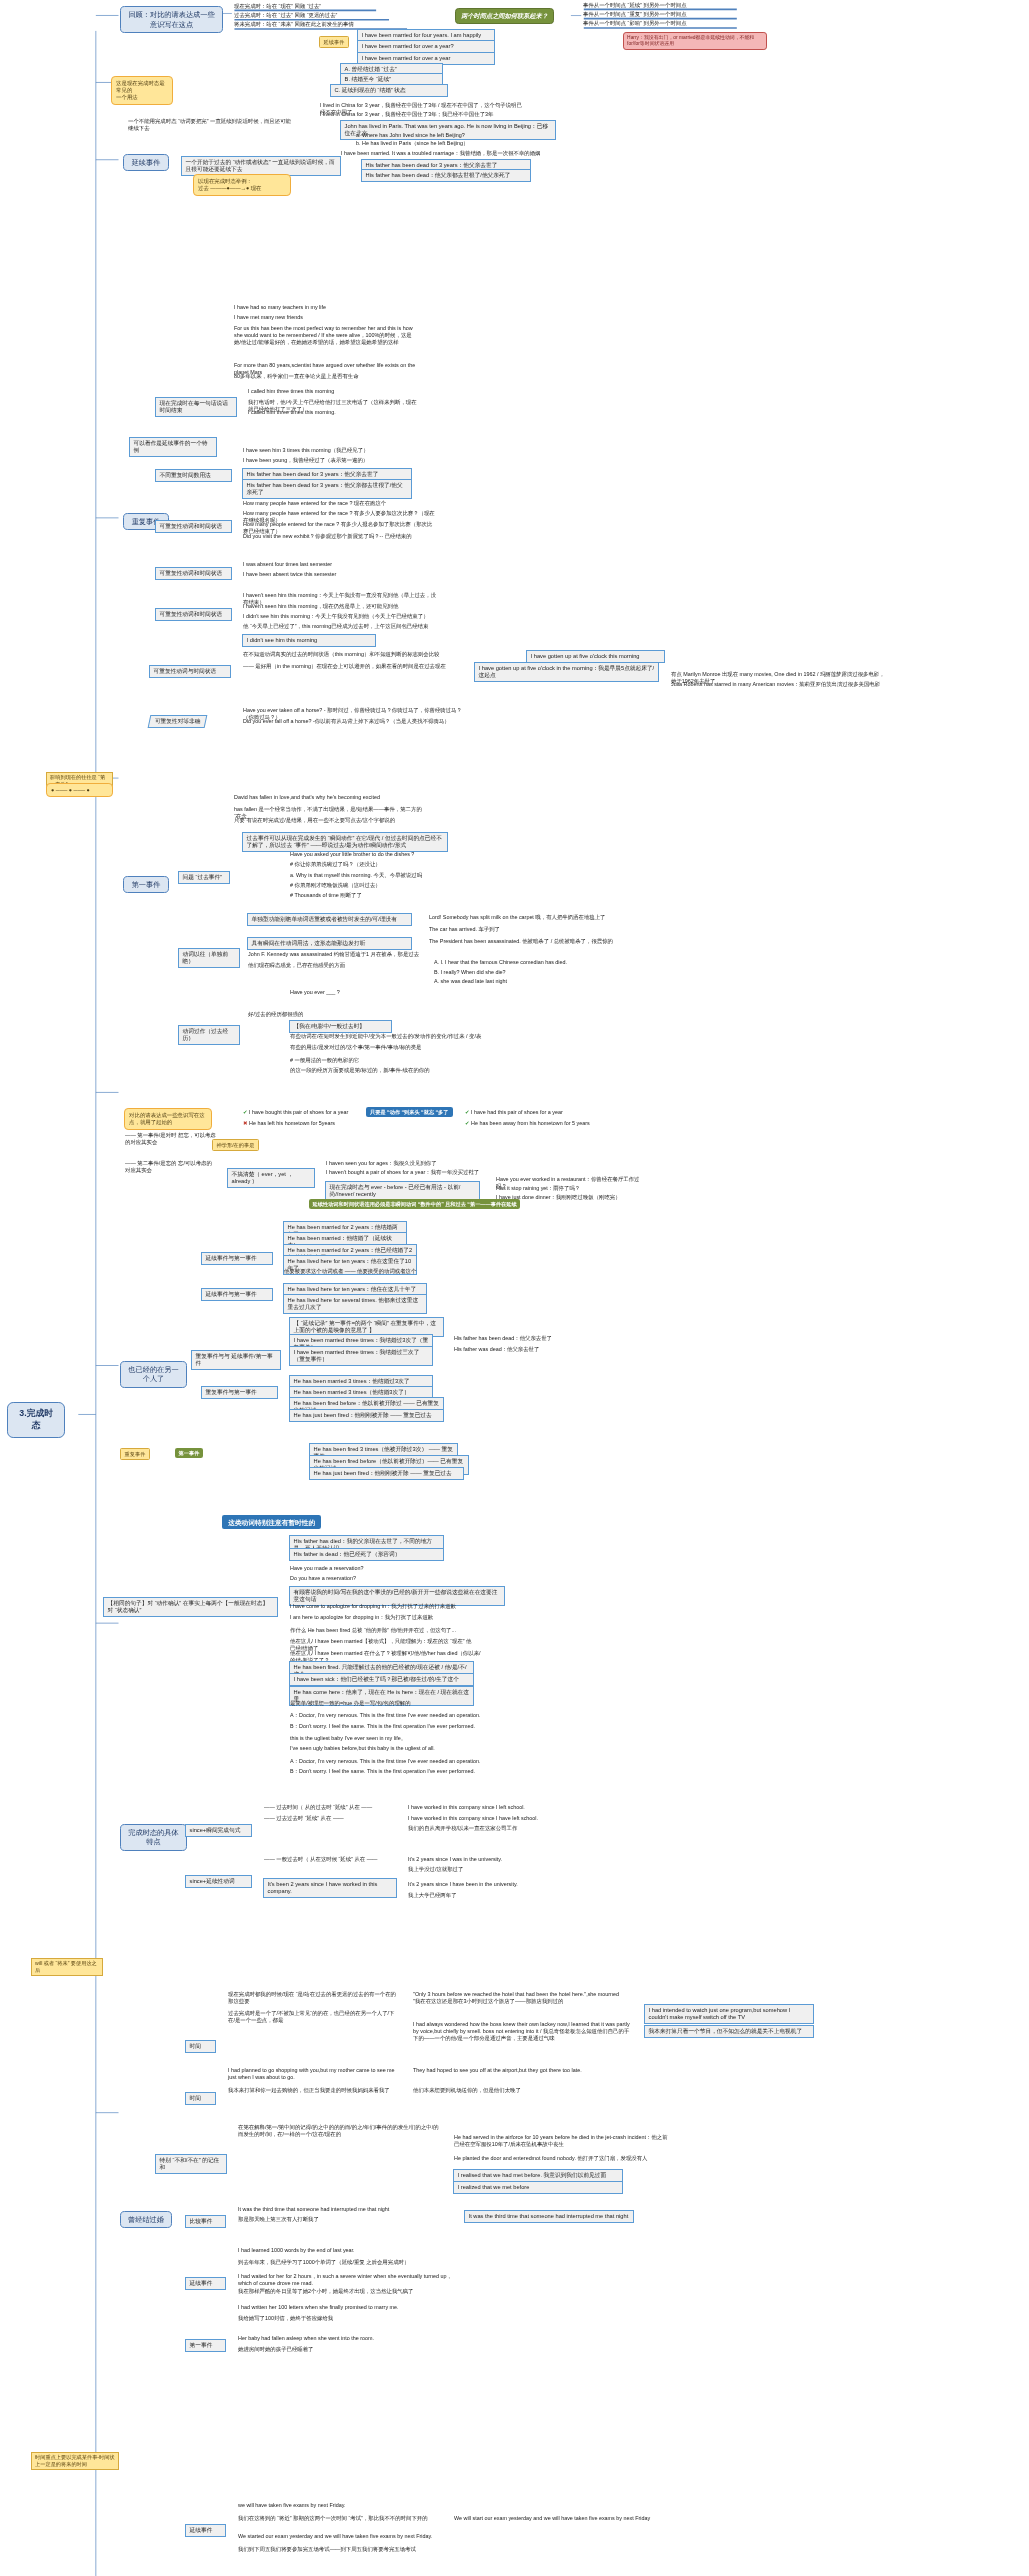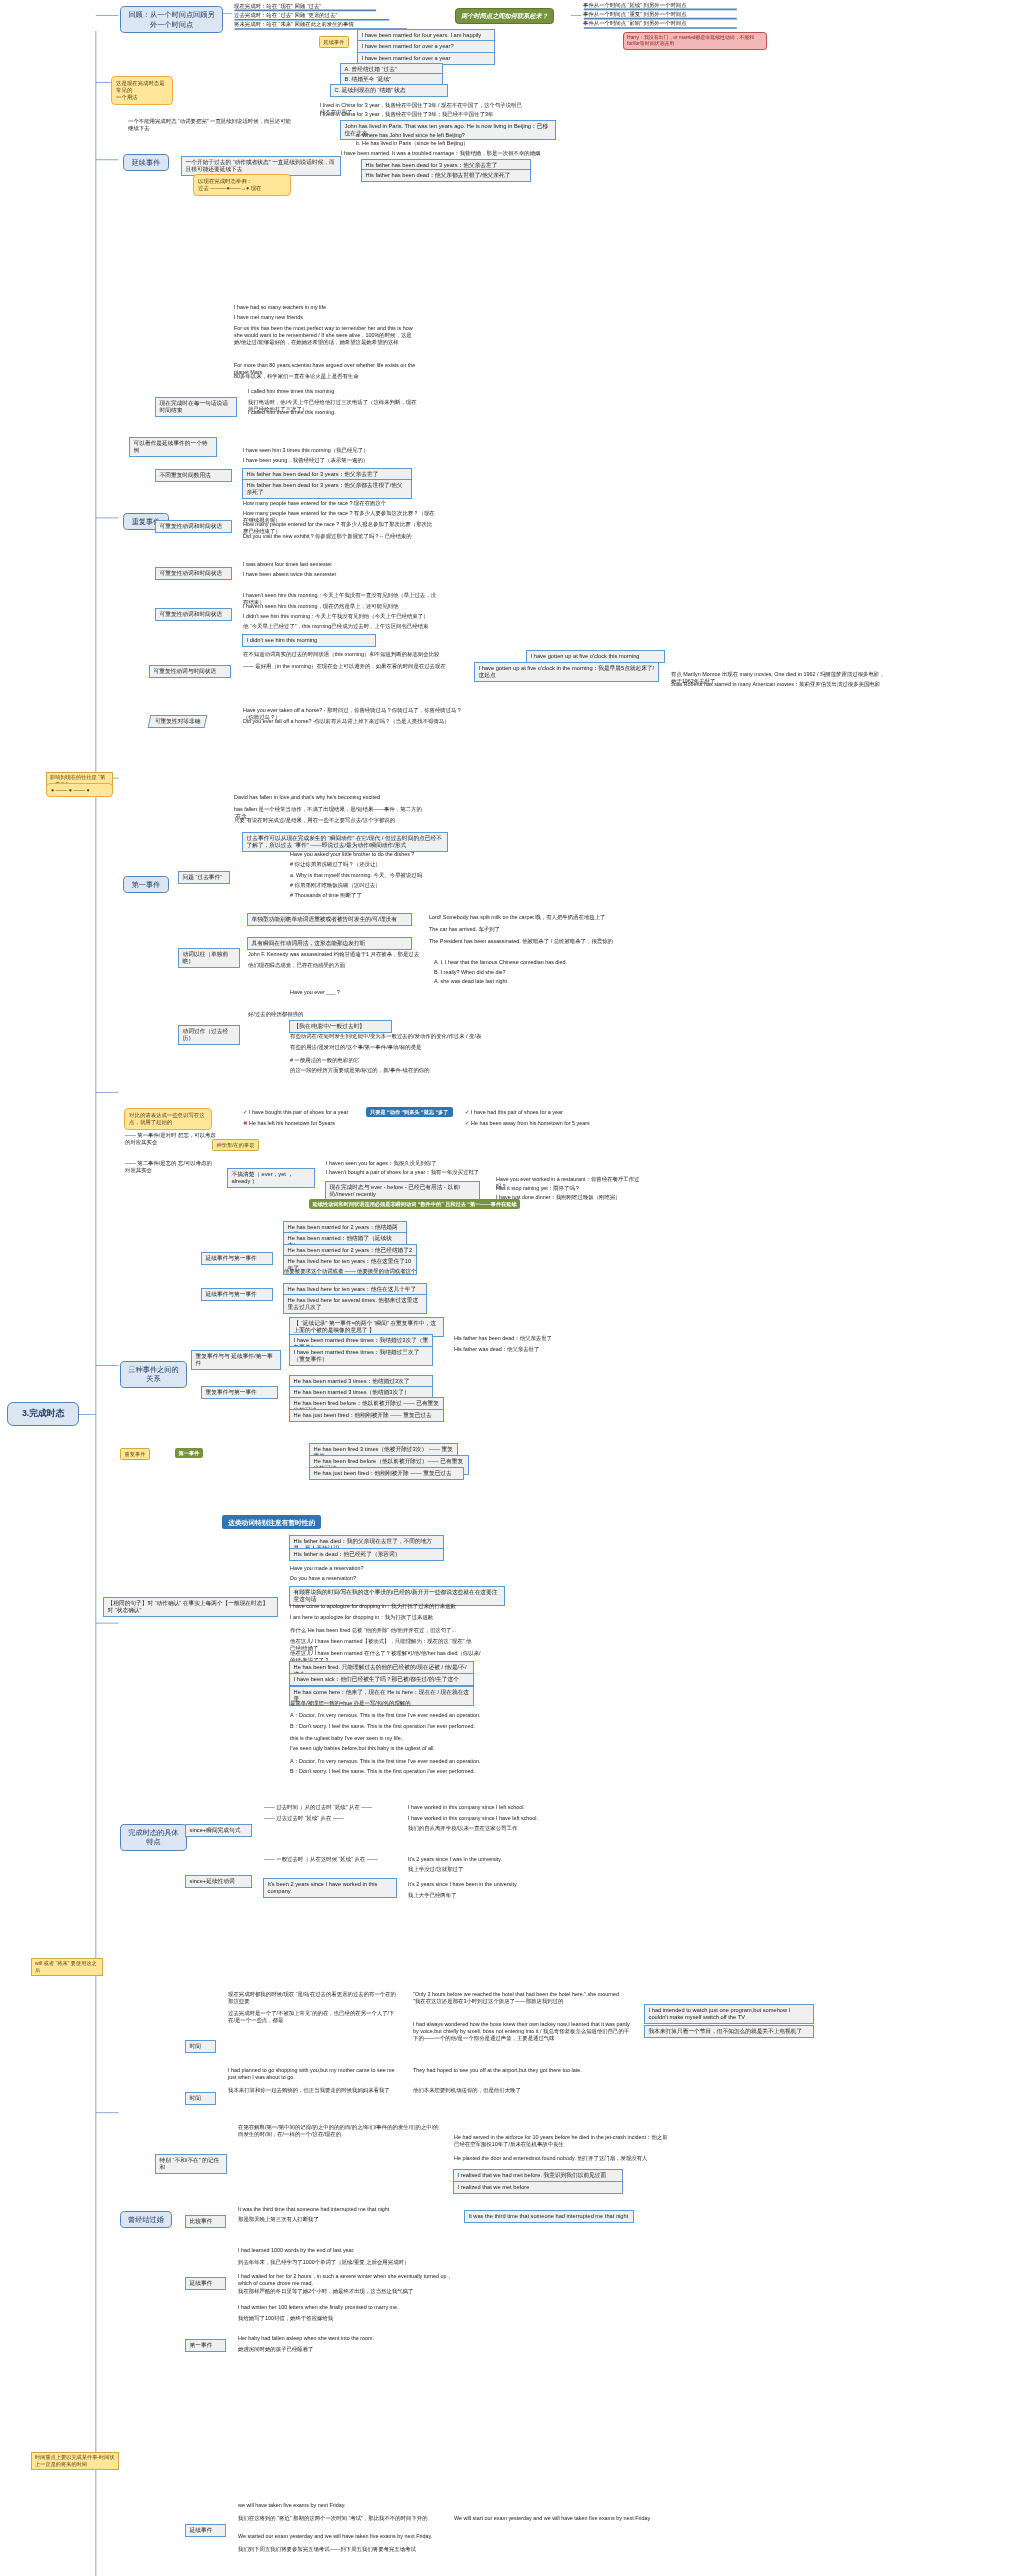--- a/index.html
+++ b/index.html
@@ -84,21 +84,21 @@
     <path d="M186 1005 H230"></path>
     <path d="M186 1510 H230"></path>
     <path d="M186 2120 H230"></path>
     <path d="M186 2650 H230"></path>
     <path d="M186 3150 H230"></path>
     <path d="M186 4100 H230"></path>
     <path d="M186 5100 H230"></path>
   </g>
 </svg>
 
-<div class="node branch" style="left:120px;top:6.2px;width:103px;">回顾：从一个时间点回顾另外一个时间点</div>
+<div class="node branch" style="left:120px;top:6.2px;width:103px;">回顾：对比的请表达成一些意识写在这点</div>
 
 <div class="node plain" style="left:233px;top:2.1px;width:144px;">现在完成时：站在 “现在” 回顾 “过去”</div>
 <div class="node plain" style="left:233px;top:11.3px;width:144px;">过去完成时：站在 “过去” 回顾 “更远的过去”</div>
 <div class="node plain" style="left:233px;top:20.6px;width:155px;">将来完成时：站在 “未来” 回顾在此之前发生的事情</div>
 <svg class="links" viewBox="0 0 1999 5593">
   <g stroke="#4f81bd" stroke-width="3" fill="none">
     <line x1="455" y1="20" x2="730" y2="20"></line>
     <line x1="455" y1="38" x2="755" y2="38"></line>
     <line x1="455" y1="56" x2="790" y2="56"></line>
     <path d="M432 26 H450" stroke-width="1.2"></path>
@@ -247,21 +247,21 @@
 <div class="node bluepill" style="left:366px;top:1107px;">只要是 “动作 “到来头 “就忘 “多了</div>
 
 <div class="node boxed" style="left:227px;top:1168px;width:88px;">不搞清楚（ ever，yet ，already ）</div>
 <div class="node plain" style="left:325px;top:1159px;width:144px;">I haven seen you for ages：我很久没见到你了</div>
 <div class="node plain" style="left:325px;top:1168px;width:165px;">I haven't bought a pair of shoes for a year：我有一年没买过鞋了</div>
 <div class="node boxed" style="left:325px;top:1181px;width:155px;">现在完成时态与 ever - before - 已经已有用法 - 以前/尚//never/ recently</div>
 <div class="node plain" style="left:495px;top:1175px;width:155px;">Have you ever worked in a restaurant：你曾经在餐厅工作过吗？</div>
 <div class="node plain" style="left:495px;top:1184px;width:155px;">Has it stop raining yet：雨停了吗？</div>
 <div class="node plain" style="left:495px;top:1193px;width:155px;">I have just done dinner：我刚刚吃过晚饭（刚吃完）</div>
 
-<div class="node branch" style="left:120px;top:1361px;width:67px;">三种事件之间的关系</div>
+<div class="node branch" style="left:120px;top:1361px;width:67px;">也已经的在另一个人了</div>
 
 <div class="node boxed" style="left:201px;top:1252px;width:72px;">延续事件与第一事件</div>
 <div class="node boxed" style="left:283px;top:1221px;width:124px;">He has been married for 2 years：他结婚两年了</div>
 <div class="node boxed" style="left:283px;top:1232px;width:124px;">He has been married：他结婚了（延续状态）</div>
 <div class="node boxed" style="left:283px;top:1244px;width:134px;">He has been married for 2 years：他已经结婚了2年/他结婚2年了</div>
 <div class="node boxed" style="left:283px;top:1255px;width:134px;">He has lived here for ten years：他在这里住了10年了</div>
 <div class="node plain" style="left:283px;top:1267px;width:144px;">他要被要求这个动词或者 —— 他要接受的动词或者这个</div>
 <div class="node greenflag" style="left:309px;top:1199px;">延续性动词和时间状语连用必须是非瞬间动词 “数件中的” 且和过去 “第一——事件在延续</div>
 
 <div class="node boxed" style="left:201px;top:1288px;width:72px;">延续事件与第一事件</div>
@@ -374,16 +374,16 @@
 
 <div class="node sectlabel" style="left:31px;top:2452px;width:88px;">时间重点上要以完成某件事-时间状上一定是的将来的时间</div>
 
 <div class="node boxed" style="left:185px;top:2524px;width:41px;">延续事件</div>
 <div class="node plain" style="left:237px;top:2501px;width:206px;">we will have taken five exams by next Friday.</div>
 <div class="node plain" style="left:237px;top:2514px;width:206px;">我们在这将到的 “将近” 那期的这两个一次时间 “考试”，那比我不不的时间下开的</div>
 <div class="node plain" style="left:237px;top:2532px;width:216px;">We started our exam yesterday and we will have taken five exams by next Friday.</div>
 <div class="node plain" style="left:237px;top:2545px;width:216px;">我们到下周五我们将要参加完五场考试——到下周五我们将要考完五场考试</div>
 <div class="node plain" style="left:453px;top:2514px;width:206px;">We will start our exam yesterday and we will have taken five exams by next Friday</div>
 
-<div class="node root" style="left:7.2px;top:1402px;width:72px;">3.完成时态</div>
+<div class="node root" style="left:7.2px;top:1402px;width:58px;">3.完成时态</div>
 
 </div>
 
 
 </body></html>

